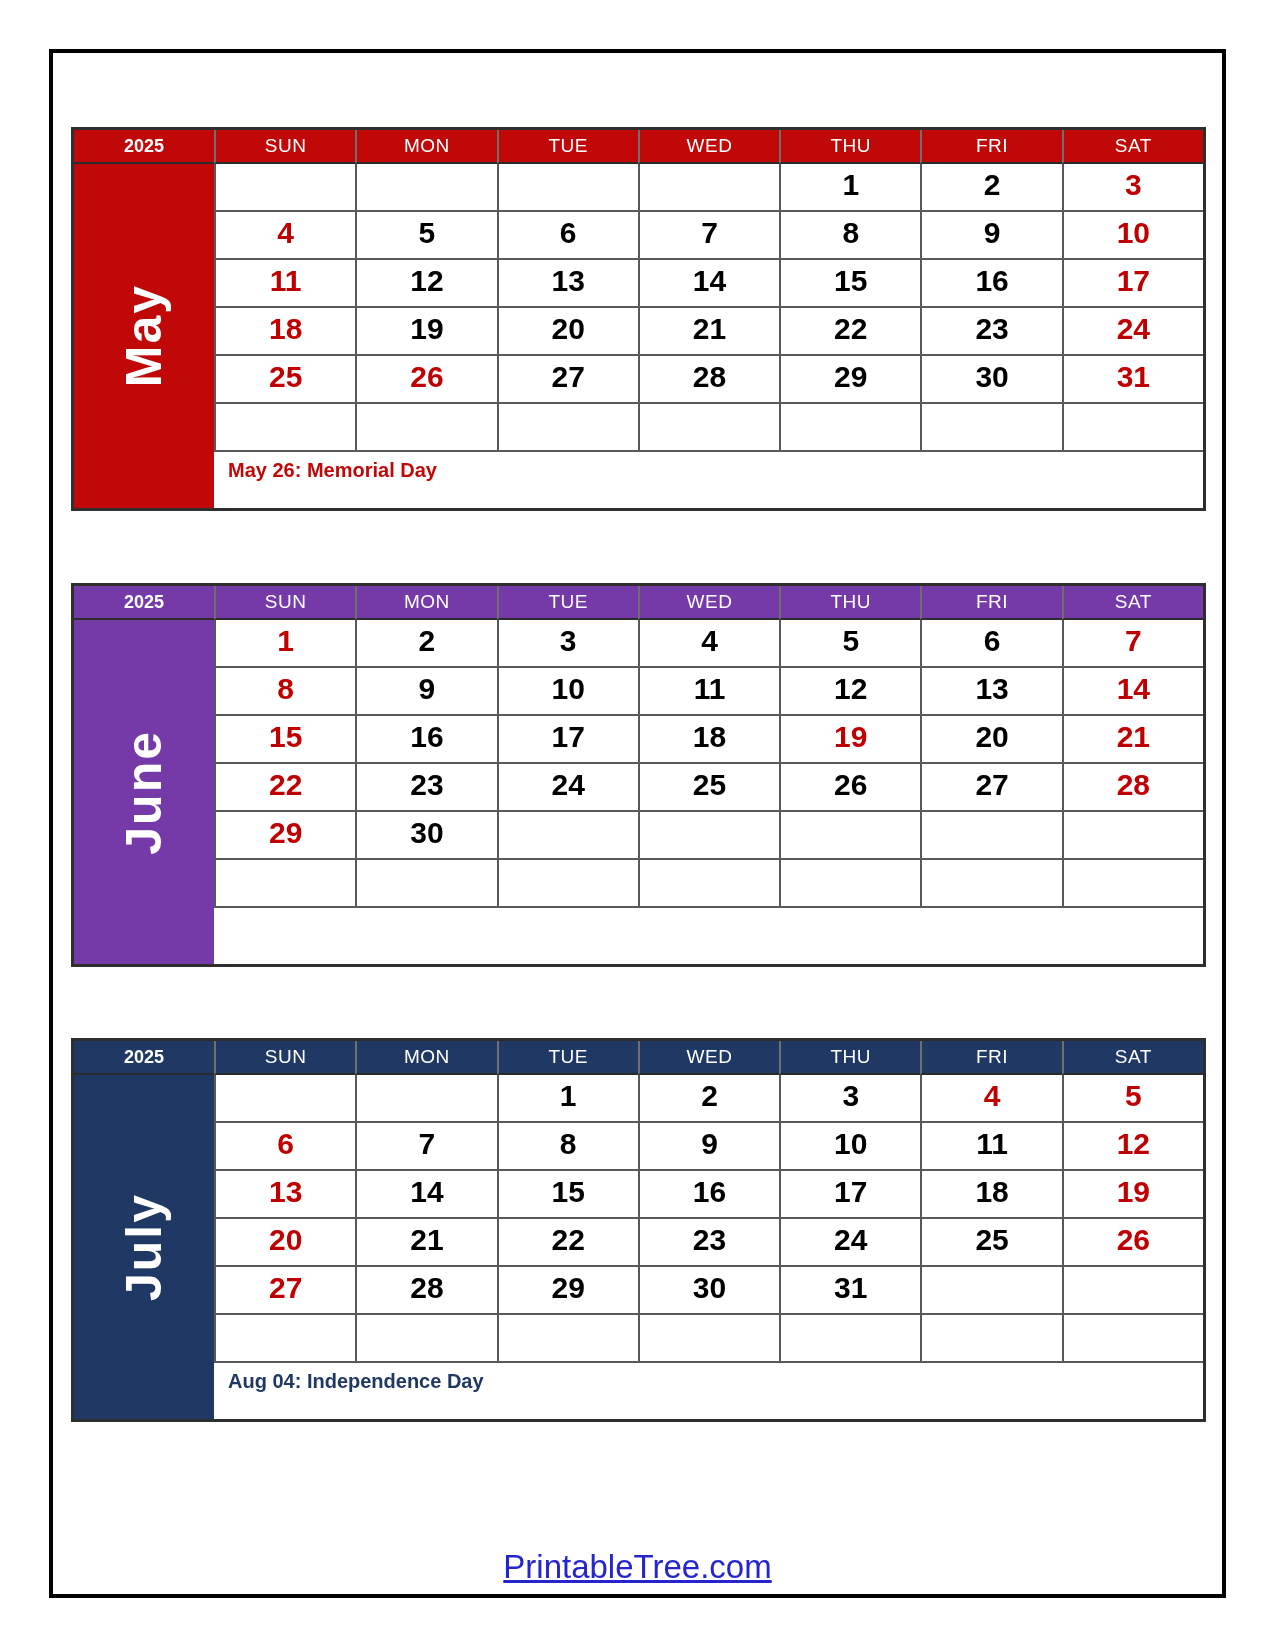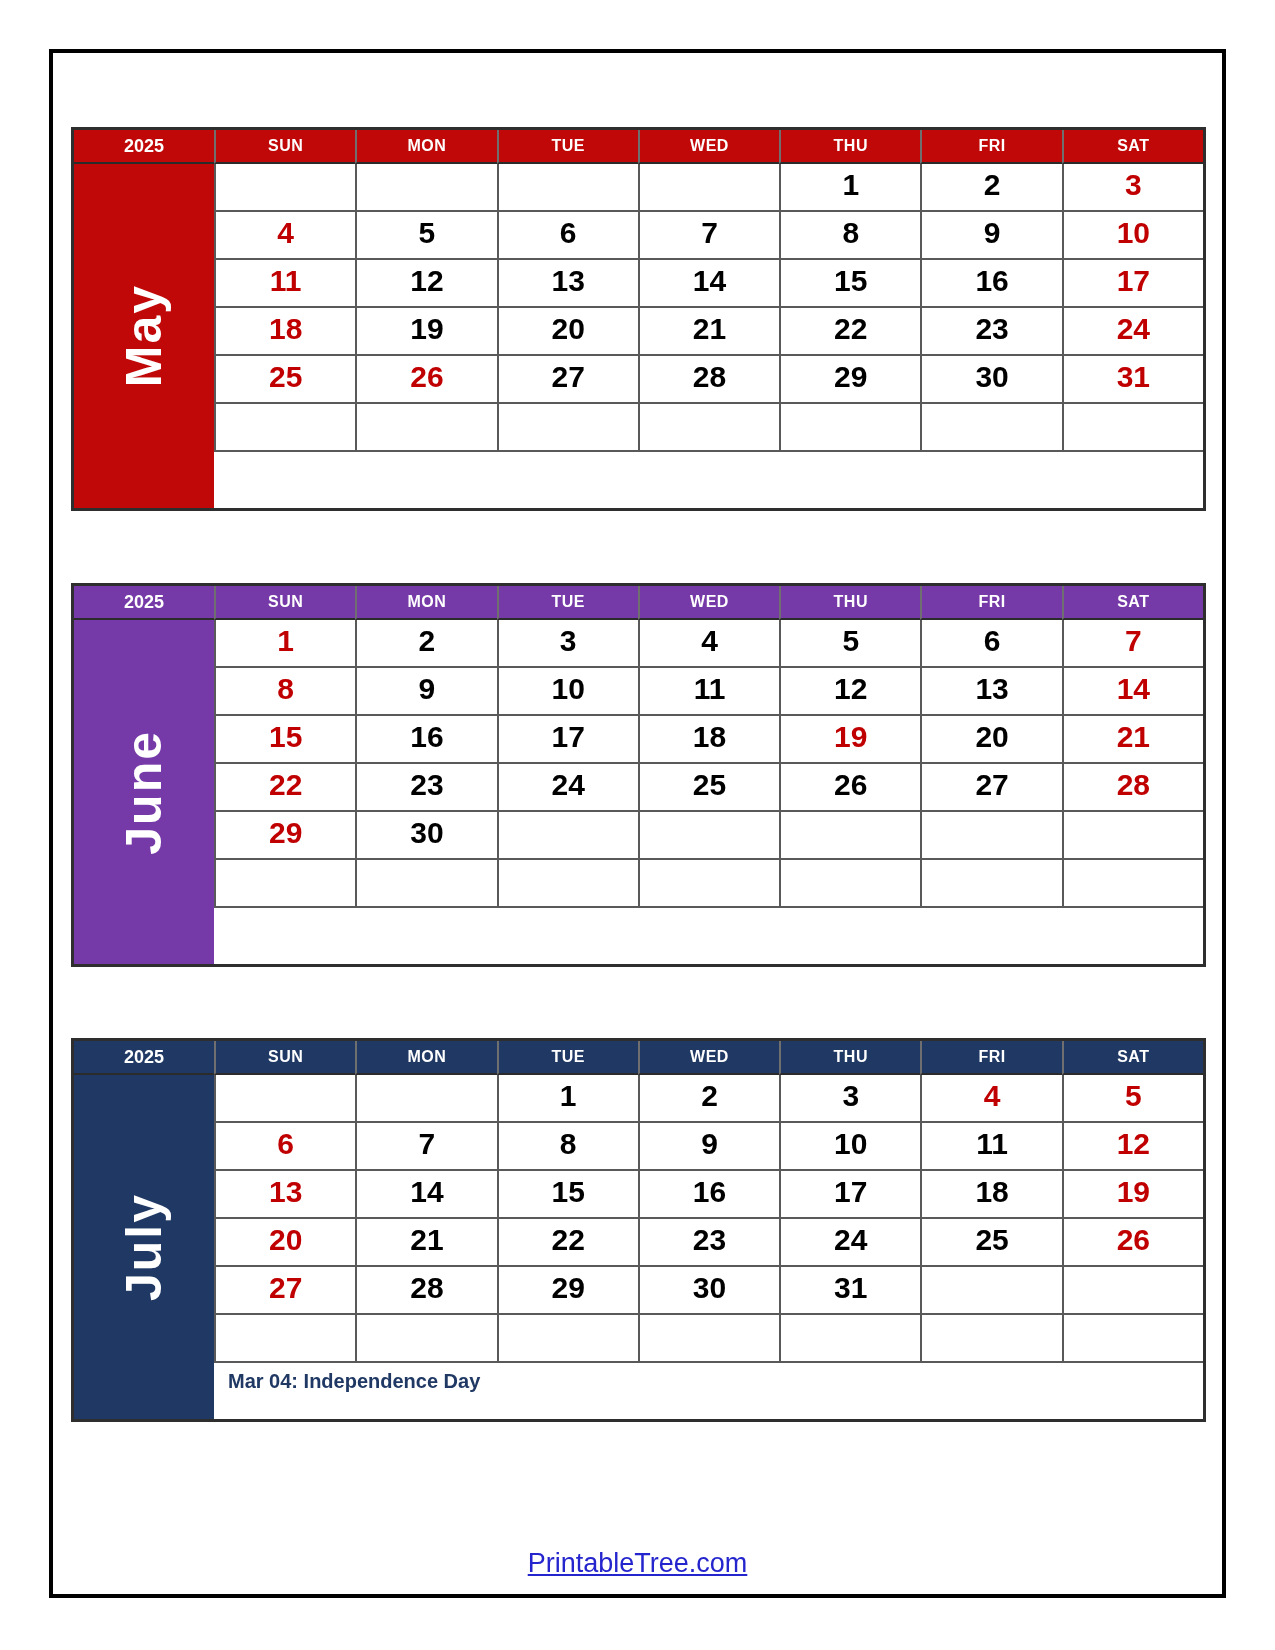--- a/index.html
+++ b/index.html
@@ -37,22 +37,22 @@
     background: var(--theme);
     color: #ffffff;
     font-weight: 700;
     font-size: 18px;
     display: flex; align-items: center; justify-content: center;
     border-bottom: 2px solid #2b2b2b;
   }
   .day-head {
     background: var(--theme);
     color: #ffffff;
-    font-weight: 700;
-    font-size: 16px;
+    font-weight: 400;
+    font-size: 19px;
     letter-spacing: 0.5px;
     display: flex; align-items: center; justify-content: center;
     border-bottom: 2px solid #2b2b2b;
     border-left: 2px solid #6f6f6f;
   }
   .month-band {
     grid-column: 1;
     grid-row: 2 / span 7;
     background: var(--theme);
     display: flex; align-items: center; justify-content: center;
@@ -89,21 +89,21 @@
     text-align: left;
     background: #ffffff;
   }
   .footer {
     position: absolute;
     left: 0; top: 1548px;
     width: 1275px;
     text-align: center;
   }
   .footer a {
-    font-size: 27px;
+    font-size: 33px;
     text-decoration: underline;
     cursor: pointer;
     margin-top: 8px;
   }
 </style>
 </head>
 <body>
 
 <div class="page-frame"></div>
 
@@ -154,20 +154,21 @@
     <div class="date-cell">29</div>
     <div class="date-cell">30</div>
     <div class="date-cell red">31</div>
     <div class="date-cell"></div>
     <div class="date-cell"></div>
     <div class="date-cell"></div>
     <div class="date-cell"></div>
     <div class="date-cell"></div>
     <div class="date-cell"></div>
     <div class="date-cell"></div>
+    <div class="note-cell">May 26: Memorial Day</div>
   </section>
 <section class="cal" id="cal-1" style="--theme: #7539A8; --red: #C00000;">
     <div class="year-cell">2025</div>
     <div class="day-head">SUN</div>
     <div class="day-head">MON</div>
     <div class="day-head">TUE</div>
     <div class="day-head">WED</div>
     <div class="day-head">THU</div>
     <div class="day-head">FRI</div>
     <div class="day-head">SAT</div>
@@ -264,18 +265,18 @@
     <div class="date-cell">31</div>
     <div class="date-cell"></div>
     <div class="date-cell"></div>
     <div class="date-cell"></div>
     <div class="date-cell"></div>
     <div class="date-cell"></div>
     <div class="date-cell"></div>
     <div class="date-cell"></div>
     <div class="date-cell"></div>
     <div class="date-cell"></div>
-    <div class="note-cell">Mar 04: Independence Day</div>
+    <div class="note-cell">Aug 04: Independence Day</div>
   </section>
 
 <div class="footer">
   <a href="#" style="color: rgb(37, 37, 206);">PrintableTree.com</a>
 </div>
 
 </body></html>

